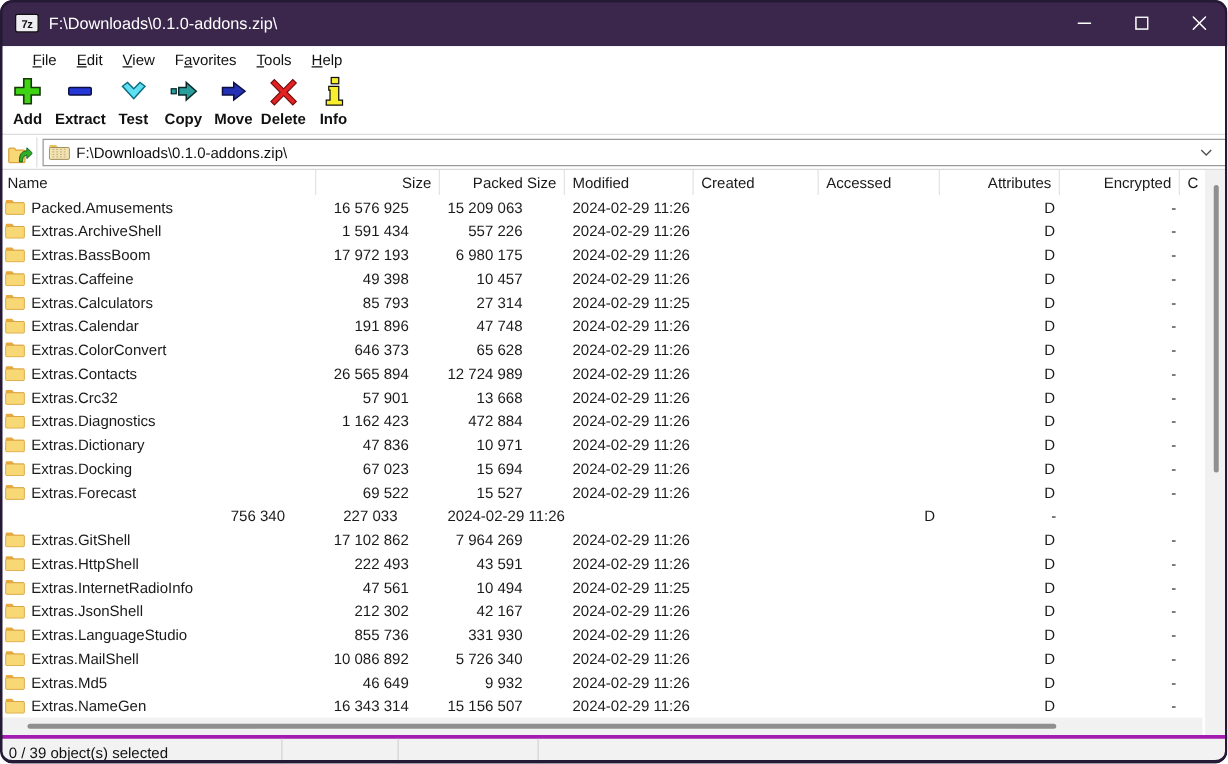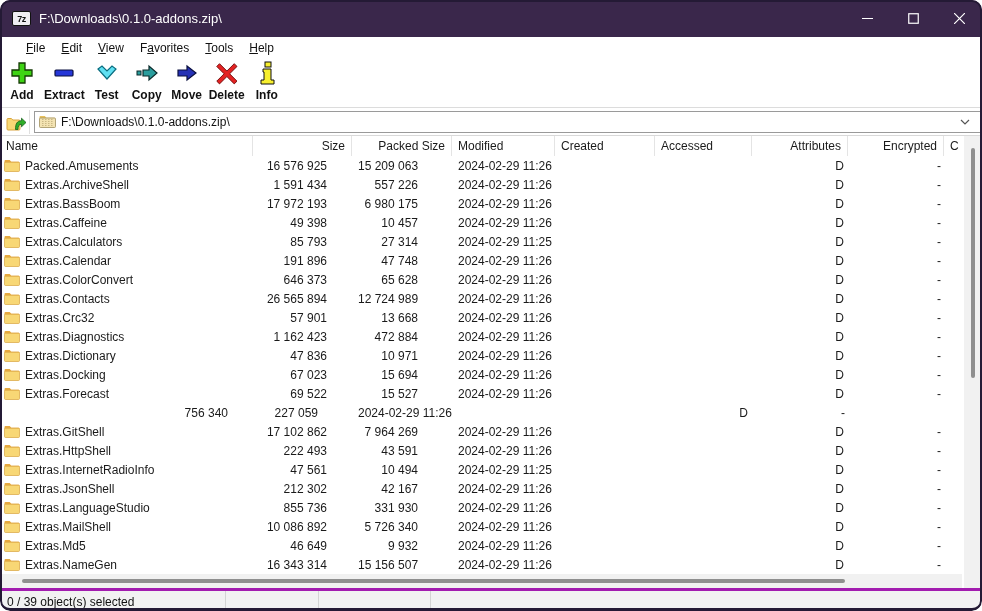--- a/index.html
+++ b/index.html
@@ -417,21 +417,21 @@
         <div class="cell right packed-val">15 527</div>
         <div class="cell">2024-02-29 11:26</div>
         <div class="cell"></div>
         <div class="cell"></div>
         <div class="cell right attr-val">D</div>
         <div class="cell right enc-val">-</div>
         <div class="cell"></div>
       </div>
         <div class="grid-row file-row">
         <div class="cell right size-val">756 340</div>
-        <div class="cell right packed-val">227 059</div>
+        <div class="cell right packed-val">227 033</div>
         <div class="cell">2024-02-29 11:26</div>
         <div class="cell"></div>
         <div class="cell"></div>
         <div class="cell right attr-val">D</div>
         <div class="cell right enc-val">-</div>
         <div class="cell"></div>
       </div>
         <div class="grid-row file-row">
         <div class="cell name">
           <svg width="16" height="13" viewBox="0 0 16 13">

